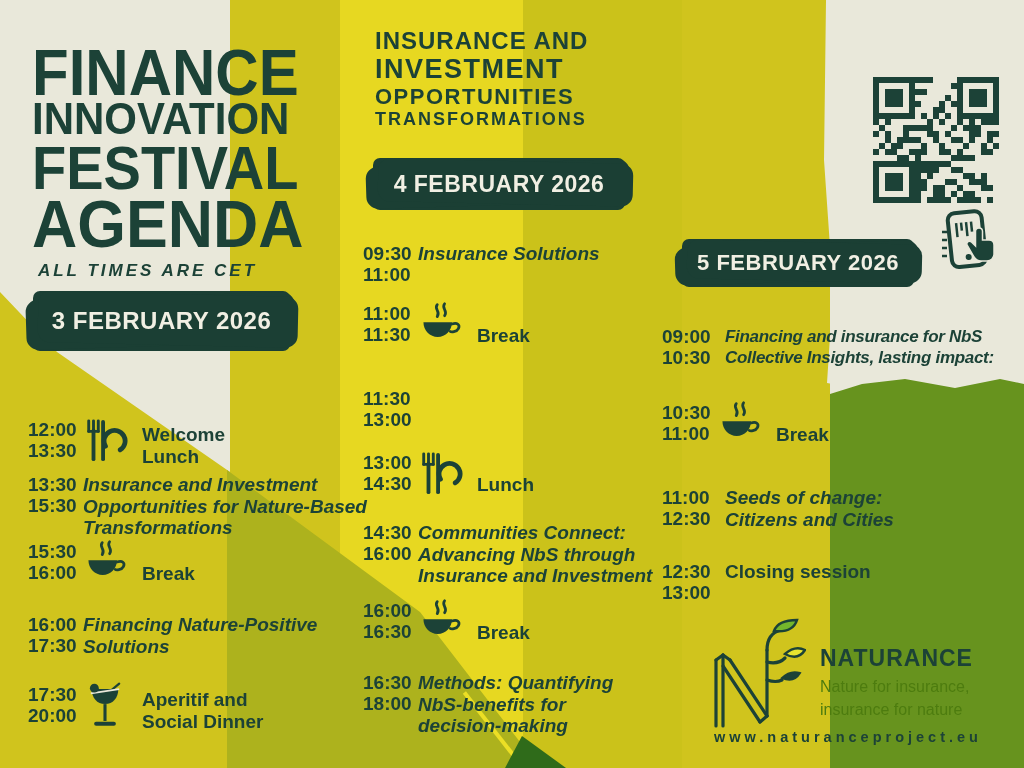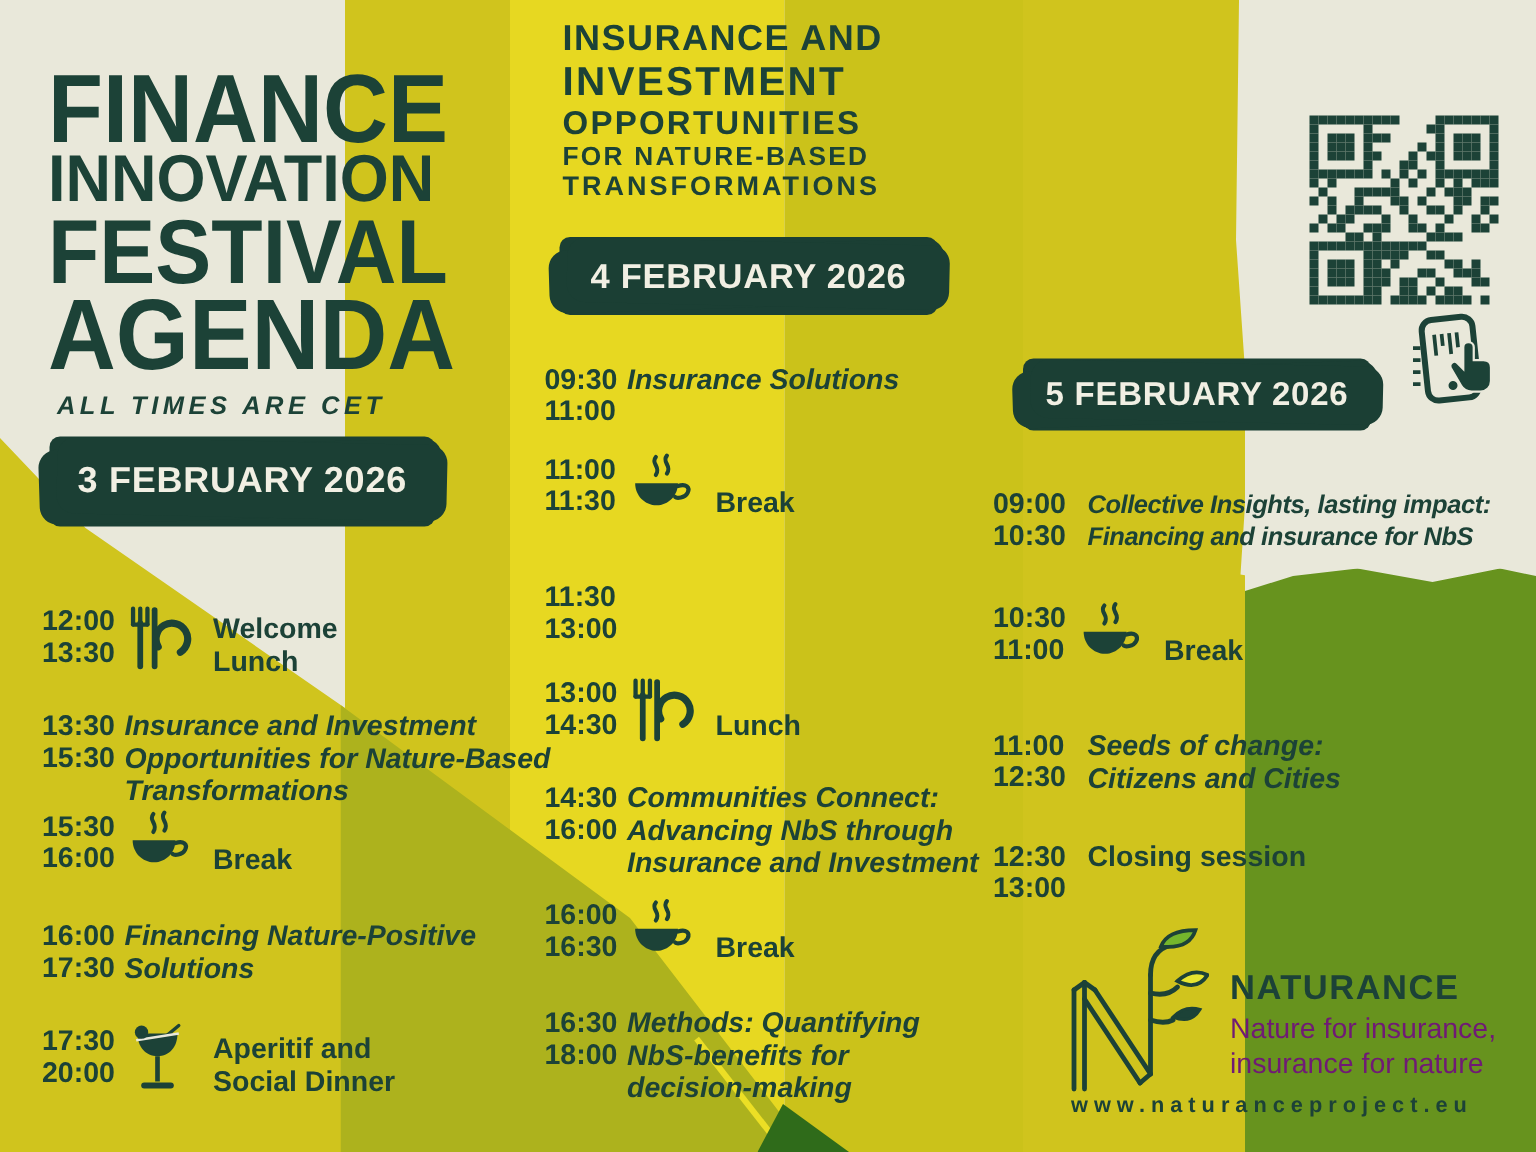--- a/index.html
+++ b/index.html
@@ -41,21 +41,21 @@
   .tl1{font-size:60px;line-height:54px;transform:scale(1.0,1.08);}
   .tl2{font-size:42px;line-height:40px;transform:scale(1.0,1.05);}
   .tl3{font-size:56px;line-height:55px;transform:scale(1.0,1.08);}
   .tl4{font-size:62px;line-height:58px;transform:scale(1.01,1.08);}
   .subtitle{position:absolute;left:30px;top:261px;width:235px;text-align:center;
     color:var(--dg);font-style:italic;font-weight:bold;font-size:17px;letter-spacing:3px;white-space:nowrap;}
 
   
   .prog-header{position:absolute;left:375px;top:12px;color:var(--dg);font-weight:bold;}
   .prog-header span{display:block;white-space:nowrap;}
-  .ph1{font-size:24px;line-height:27px;letter-spacing:1px;}
+  .ph1{font-size:24px;line-height:27px;letter-spacing:1px;margin-top:15px;}
   .ph2{font-size:27px;line-height:30px;letter-spacing:1.5px;}
   .ph3{font-size:22px;line-height:25px;letter-spacing:1.5px;}
   .ph4{font-size:17.5px;line-height:20px;letter-spacing:1.5px;}
   .ph5{font-size:18px;line-height:21px;letter-spacing:2px;}
 
   
   .date-banner{position:absolute;background:var(--banner);color:var(--bannertext);
     display:flex;align-items:center;justify-content:center;font-weight:bold;
     border-radius:7px;z-index:3;}
   .date-banner::before,.date-banner::after{content:"";position:absolute;background:var(--banner);
@@ -77,21 +77,21 @@
   .icon-box svg{width:46px;height:50px;margin-top:-4px;display:block;}
   .label{margin-left:8px;font-weight:bold;font-size:19px;line-height:21.5px;}
   .has-icon .label{margin-left:13px;}
   #day3 .event:not(.has-icon) .label{margin-left:16px;}
   .label.it{font-style:italic;}
   .label.pt1{padding-top:22px;}   
   .label.pt2{padding-top:5px;}    
   .label div{white-space:nowrap;}
   #day3 .event:nth-child(1) .label{font-size:17px;letter-spacing:-0.3px;line-height:21px;}
 
-  #day1 .event:nth-child(1){top:404px;}
+  #day1 .event:nth-child(1){top:419px;}
   #day1 .event:nth-child(2){top:474px;}
   #day1 .event:nth-child(3){top:541px;}
   #day1 .event:nth-child(4){top:614px;}
   #day1 .event:nth-child(5){top:684px;}
   #day2 .event:nth-child(1){top:243px;}
   #day2 .event:nth-child(2){top:303px;}
   #day2 .event:nth-child(3){top:388px;}
   #day2 .event:nth-child(4){top:452px;}
   #day2 .event:nth-child(5){top:522px;}
   #day2 .event:nth-child(6){top:600px;}
@@ -105,22 +105,22 @@
   .qr{position:absolute;left:873px;top:77px;width:126px;height:126px;z-index:4;
     display:grid;grid-template-columns:repeat(21,6px);grid-auto-rows:6px;}
   .qr i{display:block;}
   .qr i.d{background:var(--dg);}
   .scan-icon{position:absolute;left:938px;top:208px;width:60px;height:66px;z-index:4;}
 
   
   .nlogo{position:absolute;left:706px;top:618px;width:100px;height:112px;z-index:4;}
   .brand-name{position:absolute;left:820px;top:645px;font-size:23px;font-weight:bold;
     letter-spacing:1px;color:var(--dg);z-index:4;}
-  .brand-tagline{position:absolute;left:820px;top:675px;font-size:19px;line-height:23px;
-    color:#701a75;z-index:4;}
+  .brand-tagline{position:absolute;left:820px;top:675px;font-size:16px;line-height:23px;
+    color:#4d7c0f;z-index:4;}
   .brand-url{position:absolute;left:714px;top:729px;font-size:14.5px;font-weight:bold;
     letter-spacing:4px;color:var(--dg);z-index:4;white-space:nowrap;}
 </style>
 </head>
 <body>
 
 <svg width="0" height="0" style="position:absolute" aria-hidden="true">
   <defs>
     <symbol id="i-meal" viewBox="0 0 48 46">
       <g stroke="#1c4237" fill="none" stroke-linecap="round">
@@ -167,21 +167,20 @@
     <span class="tl2">INNOVATION</span>
     <span class="tl3">FESTIVAL</span>
     <span class="tl4">AGENDA</span>
   </div>
   <div class="subtitle">ALL TIMES ARE CET</div>
 
   <div class="prog-header">
     <span class="ph1">INSURANCE AND</span>
     <span class="ph2">INVESTMENT</span>
     <span class="ph3">OPPORTUNITIES</span>
-    <span class="ph4">FOR NATURE-BASED</span>
     <span class="ph5">TRANSFORMATIONS</span>
   </div>
 
   <div class="date-banner banner1">
     <span>3 FEBRUARY 2026</span>
   </div>
   <div class="date-banner banner2">
     <span>4 FEBRUARY 2026</span>
   </div>
   <div class="date-banner banner3">
@@ -336,22 +335,22 @@
         </div>
       </div>
     </div>
   <div class="day" id="day3">
       <div class="event">
         <div class="times">
           <span>09:00</span>
           <span>10:30</span>
         </div>
         <div class="label it">
+          <div>Financing and insurance for NbS</div>
           <div>Collective Insights, lasting impact:</div>
-          <div>Financing and insurance for NbS</div>
         </div>
       </div>
       <div class="event has-icon">
         <div class="times">
           <span>10:30</span>
           <span>11:00</span>
         </div>
         <div class="icon-box">
           <svg viewBox="0 0 48 50">
             <use href="#i-coffee"></use>

